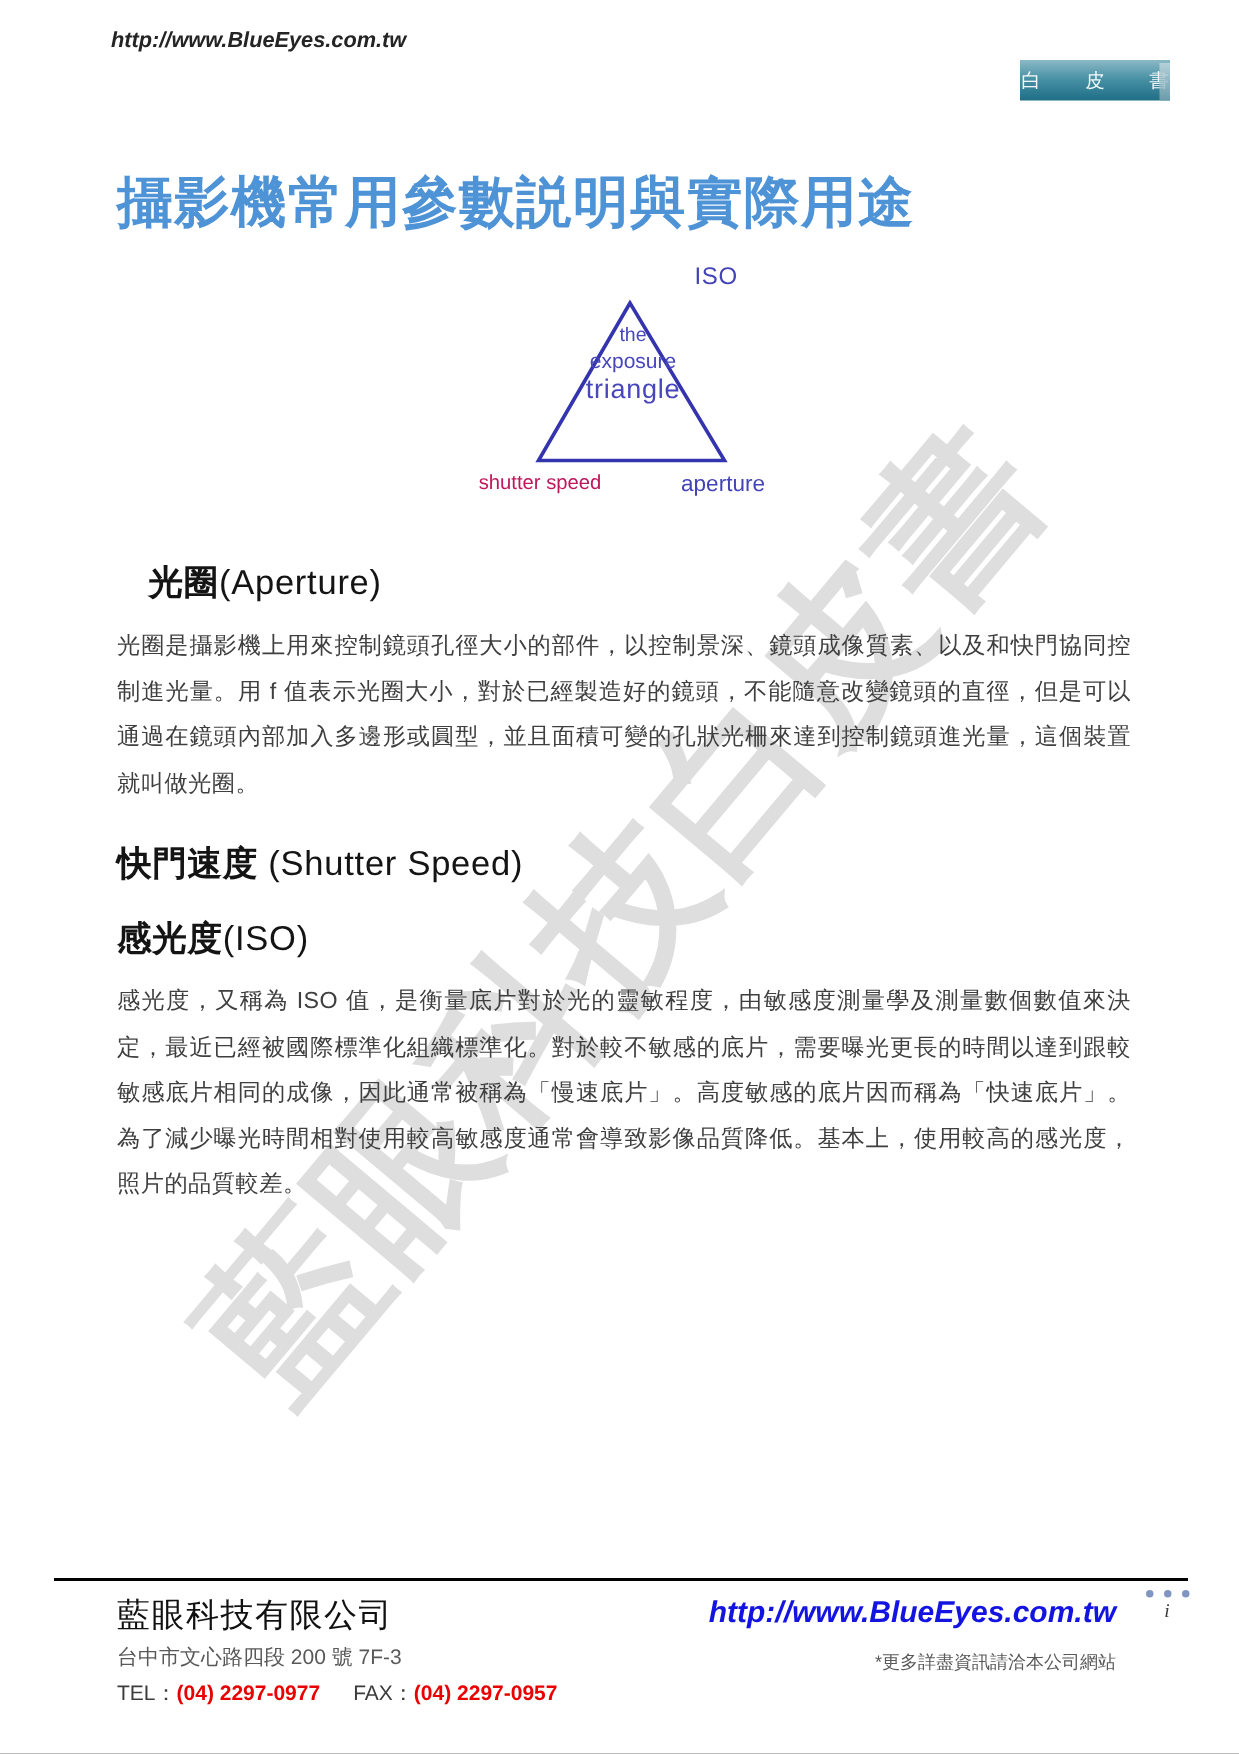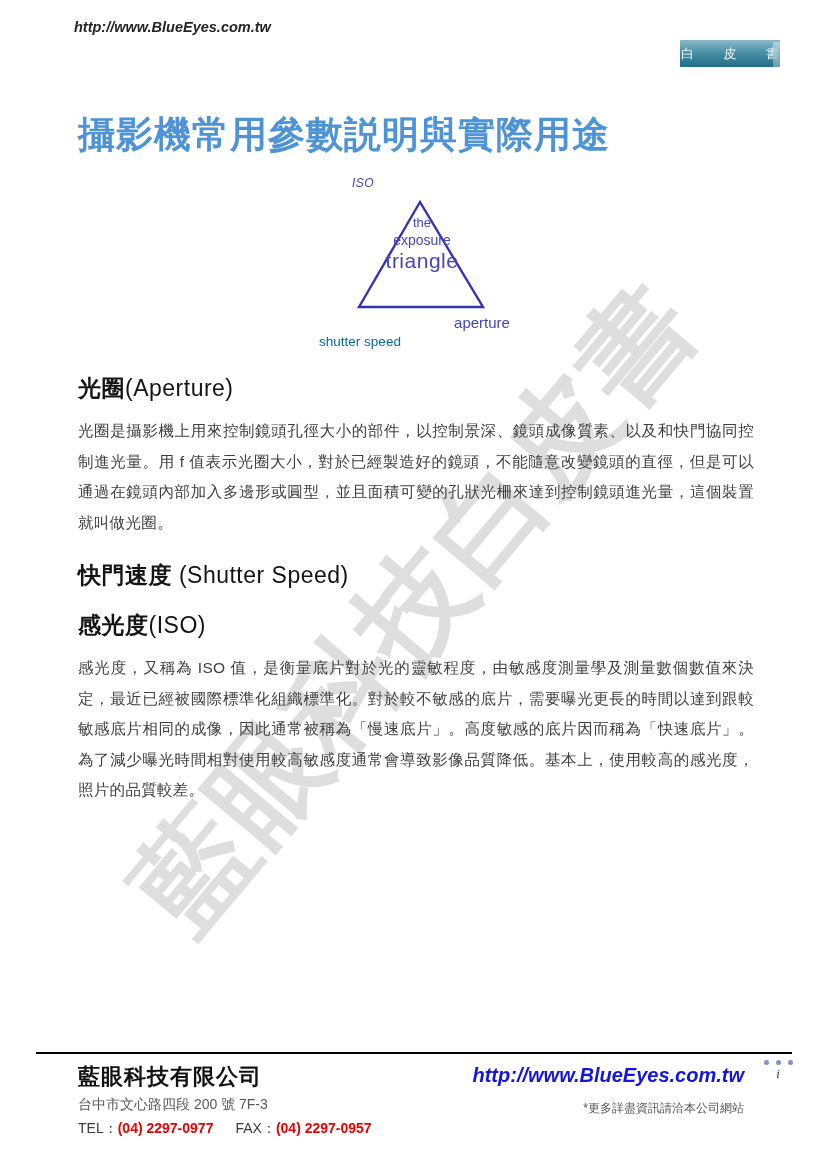--- a/index.html
+++ b/index.html
@@ -55,49 +55,49 @@
   }
   
   .content { position:relative; z-index:1; padding:118px 72px 0 78px; }
   .doc-title {
     font-size:37px; font-weight:bold; color:#4e93d6;
     line-height:34px; letter-spacing:1px;
   }
   .h2 { margin-top:26px; font-size:23px; line-height:30px; color:#141414; letter-spacing:.5px; }
   .h2 .zh { font-weight:bold; }
   .h2 .en { font-weight:normal; }
-  .h2.apt { margin-top:33px; }
+  .h2.apt { margin-top:33px;margin-left:21px; }
   .h2.shu { margin-top:22px; }
   .h2.iso { margin-top:20px; }
   p.body {
     margin-top:13px; font-size:15.5px; line-height:30.5px;
     text-align:justify; color:#3f3f3f; letter-spacing:.3px;
   }
   p.body.formula { margin-top:14px; text-align:left; }
   
   .figure { position:relative; height:168px; margin-top:20px; }
   .fig-inner { position:absolute; left:274px; top:4px; width:140px; height:164px; }
-  .fig-iso { position:absolute; left:0; top:0; width:140px; text-align:left;
-             font-size:12px; color:#4343b8; letter-spacing:.5px;font-style:italic; }
+  .fig-iso { position:absolute; left:0; top:0; width:140px; text-align:right;
+             font-size:16px; color:#4343b8; letter-spacing:.5px; }
   .fig-svg { position:absolute; left:0; top:20px; }
   .fig-text { position:absolute; left:0; top:40px; width:140px; text-align:center;
               color:#4746bb; line-height:1; }
   .fig-the { font-size:13px; }
   .fig-exposure { font-size:14px; margin-top:4px; }
-  .fig-triangle { font-size:21px; margin-top:3px; letter-spacing:.5px; }
+  .fig-triangle { font-size:18px; margin-top:3px; letter-spacing:.5px; }
   .fig-ss { position:absolute; left:-48px; top:138px; width:112px; text-align:center;
-            font-size:13.5px; color:#0369a1;margin-top:20px; }
+            font-size:13.5px; color:#be185d; }
   .fig-ap { position:absolute; left:80px; top:138px; width:100px; text-align:center;
             font-size:15px; color:#4343b8; }
   
   .footer-rule { position:absolute; left:36px; right:34px; top:1052px;
                  border-top:2px solid #000; z-index:2; }
   .footer { position:absolute; left:0; top:1058px; width:826px; z-index:2; }
   .f-company { position:absolute; left:78px; top:4px; font-size:22px;
-               font-weight:bold; color:#111; letter-spacing:1px; }
+               font-weight:normal; color:#111; letter-spacing:1px; }
   .f-address { position:absolute; left:78px; top:38px; font-size:14px; color:#595959; }
   .f-tel { position:absolute; left:78px; top:62px; font-size:14px; color:#3c3c3c; }
   .f-tel .num { color:#e90000; font-weight:bold; }
   .f-tel .gap { display:inline-block; width:22px; }
   .f-url { position:absolute; right:82px; top:6px; font-size:20px; font-weight:bold;
            font-style:italic; color:#1414e0; letter-spacing:0; }
   .f-note { position:absolute; right:82px; top:42px; font-size:12px; color:#595959; }
   .f-pagemark { position:absolute; right:26px; top:2px; width:44px; text-align:center; }
   .f-dots { display:flex; justify-content:center; gap:7px; }
   .f-dots .dot { width:5px; height:5px; border-radius:50%; background:#8096c0; }

